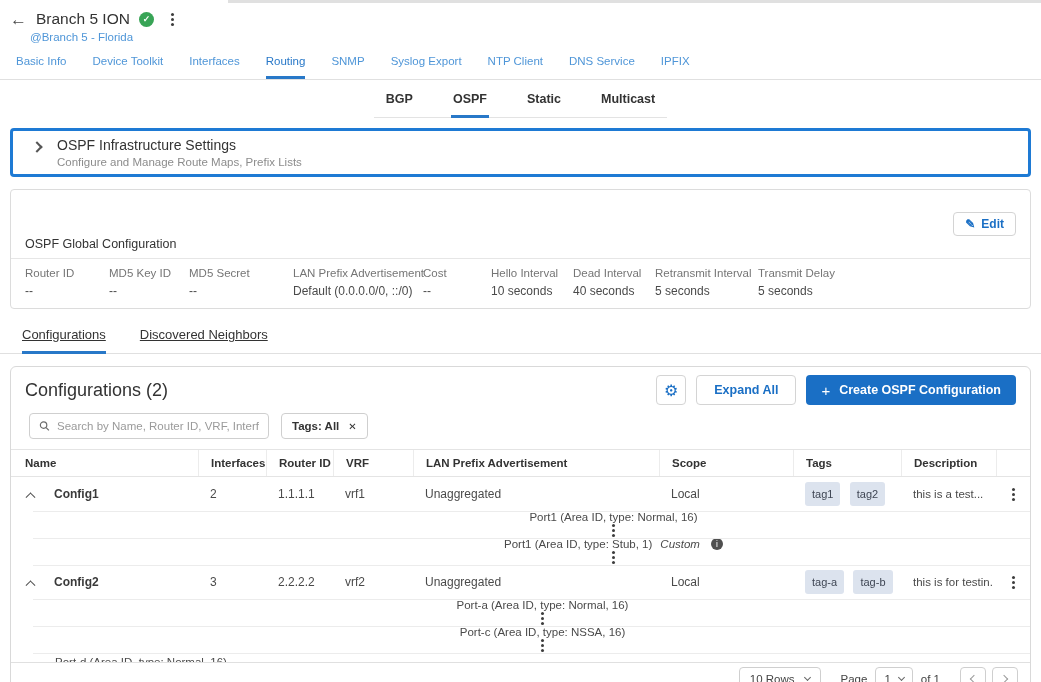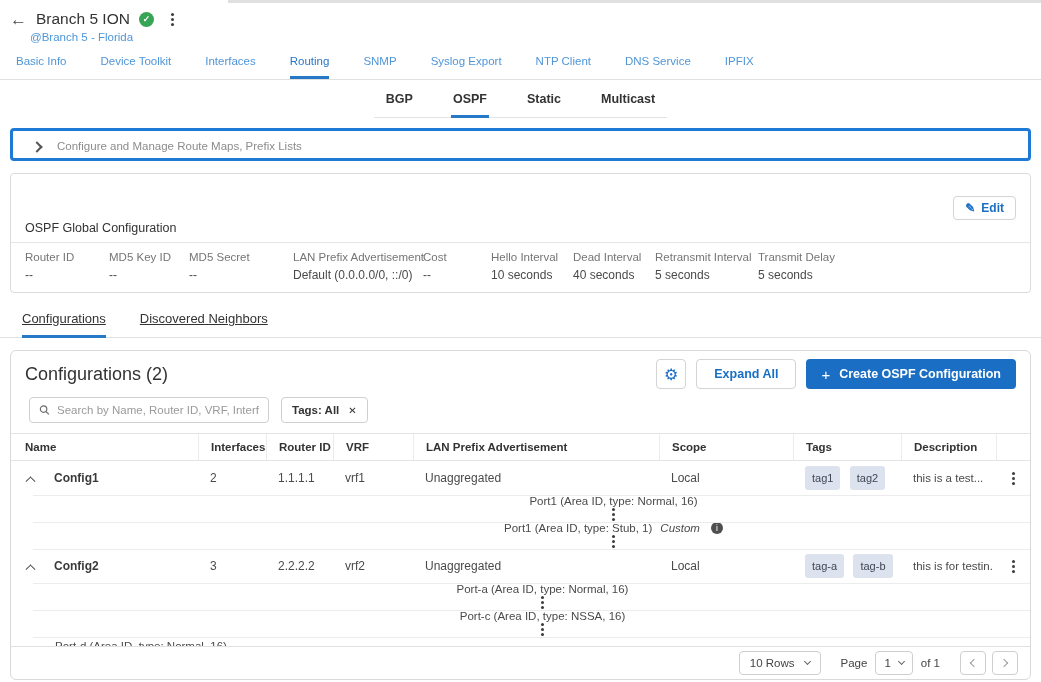--- a/index.html
+++ b/index.html
@@ -16,21 +16,21 @@
   .back { font-size: 17px; color: #4a4a4a; line-height: 1; cursor: pointer; }
   .dev-title { font-size: 15.5px; color: #333; }
   .badge { width: 15px; height: 15px; border-radius: 50%; background: #38a456; color: #fff;
            font-size: 9px; display: inline-flex; align-items: center; justify-content: center; font-weight: bold; }
   .dots { width: 3px; height: 3px; border-radius: 50%; background: #3d3d3d; display: inline-block;
           box-shadow: 0 -5px 0 #3d3d3d, 0 5px 0 #3d3d3d; }
   .hdr-kebab { margin-left: 4px; padding: 0 4px; cursor: pointer; display: inline-flex; align-items: center; height: 16px; }
   .subtitle { margin: 3px 0 0 20px; color: #4f96d8; font-size: 11.5px; cursor: pointer; }
 
   
-  .device-tabs { display: flex; gap: 34px; padding: 12px 16px 0; border-bottom: 1px solid #e0e0e0; }
+  .device-tabs { display: flex; gap: 26px; padding: 12px 16px 0; border-bottom: 1px solid #e0e0e0; }
   .dtab { font-size: 11.5px; color: #4f96d8; padding-bottom: 9px; border-bottom: 3px solid transparent; cursor: pointer; white-space: nowrap; }
   .dtab.active { color: #2878c8; border-color: #2878c8; }
 
   
   .rt-wrap { display: flex; justify-content: center; margin-top: 4px; }
   .routing-tabs { display: flex; gap: 36px; padding: 0 10px; border-bottom: 1px solid #e3e3e3; }
   .rtab { font-size: 12.5px; font-weight: 600; color: #333; padding: 8px 2px 9px; border-bottom: 3px solid transparent; margin-bottom: -1px; cursor: pointer; }
   .rtab.active { border-color: #2878c8; }
 
   
@@ -154,20 +154,21 @@
       <span class="rtab">BGP</span>
       <span class="rtab active">OSPF</span>
       <span class="rtab">Static</span>
       <span class="rtab">Multicast</span>
     </nav>
   </div>
 
   <section class="infra">
     <span class="cv cv-right-lg"></span>
     <div>
+      <div class="infra-title">OSPF Infrastructure Settings</div>
       <div class="infra-sub">Configure and Manage Route Maps, Prefix Lists</div>
     </div>
   </section>
 
   <section class="gcard">
     <div class="gcard-head">
       <span class="gcard-title">OSPF Global Configuration</span>
       <button class="btn-outline">
         <span class="pencil">✎</span>
         <span>Edit</span>

